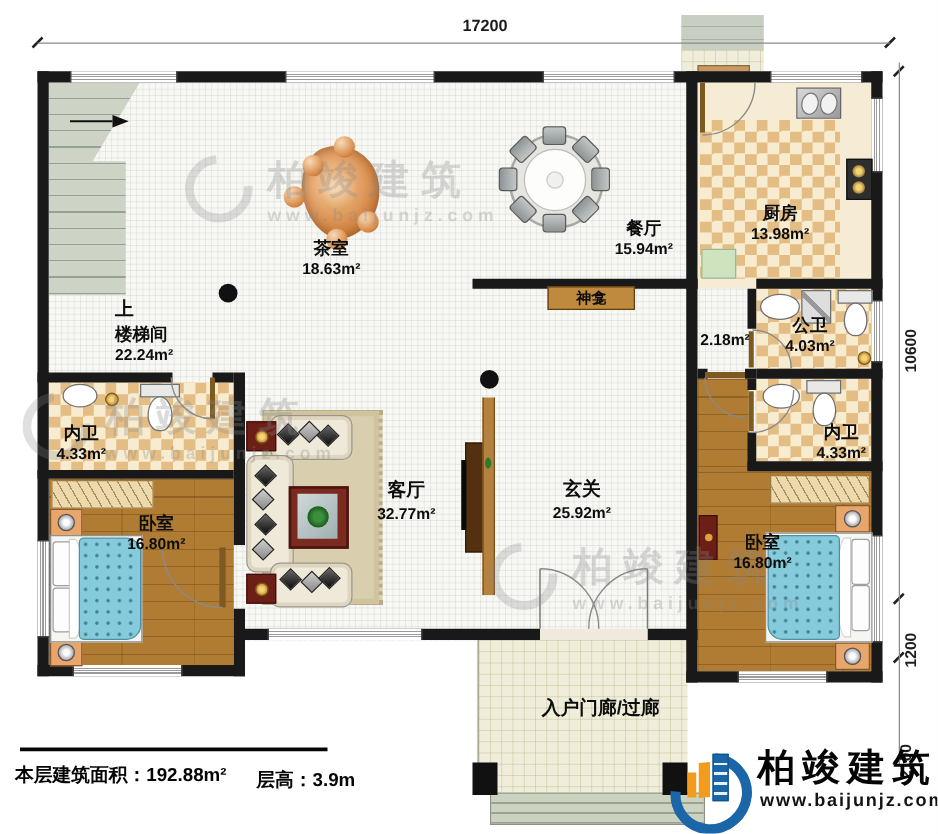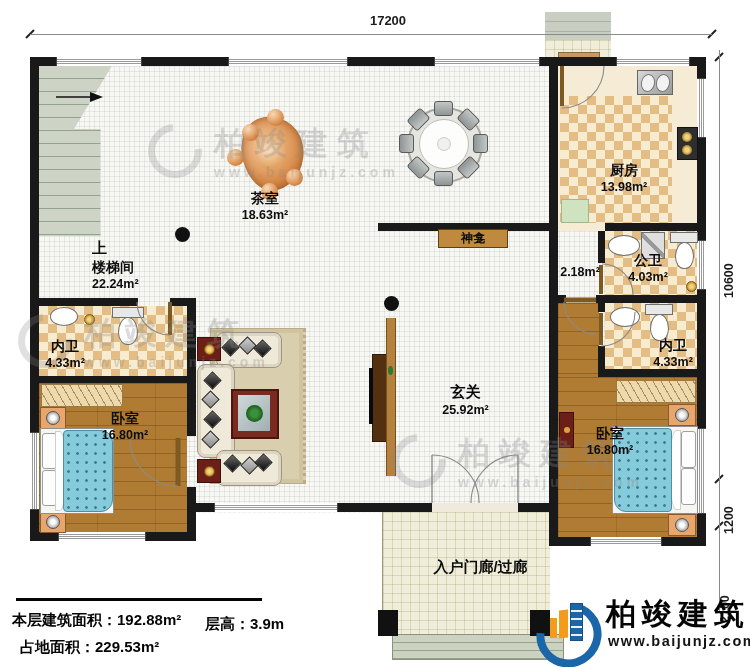--- a/index.html
+++ b/index.html
@@ -281,20 +281,24 @@
     <div>
         <div class="wm-name">柏竣建筑</div>
     <div class="wm-url">www.baijunjz.com</div>
       </div>
   </div>
 
   <div class="rlabel" style="left:215px;top:189px;width:100px">
     <div class="rn">茶室</div>
     <div class="ra">18.63m²</div>
   </div>
+  <div class="rlabel" style="left:465px;top:173px;width:100px">
+    <div class="rn">餐厅</div>
+    <div class="ra">15.94m²</div>
+  </div>
   <div class="rlabel" style="left:586px;top:161px;width:76px">
     <div class="rn">厨房</div>
     <div class="ra">13.98m²</div>
   </div>
   <div class="rlabel" style="left:92px;top:238px;width:90px;text-align:left">
     <div class="rn big">上</div>
     <div class="rn">楼梯间</div>
     <div class="ra">22.24m²</div>
   </div>
   <div class="rlabel" style="left:598px;top:251px;width:100px">
@@ -312,43 +316,44 @@
     <div class="rn">内卫</div>
     <div class="ra">4.33m²</div>
   </div>
   <div class="rlabel" style="left:75px;top:409px;width:100px">
     <div class="rn">卧室</div>
     <div class="ra">16.80m²</div>
   </div>
   <div class="rlabel" style="left:560px;top:424px;width:100px">
     <div class="rn">卧室</div>
     <div class="ra">16.80m²</div>
+  </div>
+  <div class="rlabel" style="left:280px;top:383px;width:90px">
+    <div class="rn big">客厅</div>
+    <div class="ra">32.77m²</div>
   </div>
   <div class="rlabel" style="left:418px;top:382px;width:95px">
     <div class="rn big">玄关</div>
     <div class="ra">25.92m²</div>
   </div>
   <div class="rlabel" style="left:408px;top:557px;width:145px">
     <div class="rn big">入户门廊/过廊</div>
   </div>
 
   <div class="dimline" style="left:30px;top:34px;width:682px;height:1px"></div>
   <div class="dimline" style="left:719px;top:50px;width:1px;height:562px"></div>
   <div class="dimh" style="left:338px;top:13px;width:100px">17200</div>
   <div class="dimv" style="left:722px;top:228px;height:70px">10600</div>
   <div class="dimv" style="left:722px;top:478px;height:56px">1200</div>
   <div class="dimv" style="left:718px;top:567px;height:56px">2100</div>
 
   <div class="abs" style="left:16px;top:598px;width:246px;height:3px;background:#050505"></div>
   <div class="stat" style="left:12px;top:611px">
     <span>本层建筑面积：</span><span>192.88m²</span>
   </div>
-  <div class="stat" style="left:20px;top:638px">
-    <span>占地面积：</span><span>229.53m²</span>
-  </div>
   <div class="stat" style="left:205px;top:615px">
     <span>层高：</span><span>3.9m</span>
   </div>
 
   <div class="abs" style="left:534px;top:594px;width:68px;height:64px">
     <div class="abs" style="left:2px;top:9px;width:50px;height:48px;border:8px solid #1b66a8;border-radius:50%;border-top-color:transparent;transform:rotate(-40deg)"></div>
     <div class="abs" style="left:16px;top:24px;width:7px;height:20px;background:#f29b1d"></div>
     <div class="abs" style="left:25px;top:16px;width:9px;height:28px;background:#f29b1d;transform:skewY(-6deg)"></div>
     <div class="abs" style="left:36px;top:9px;width:11px;height:36px;background:#1b66a8;background-image:repeating-linear-gradient(180deg,transparent 0 6px,rgba(255,255,255,.9) 6px 8px);border:1px solid #14508a"></div>
   </div>

